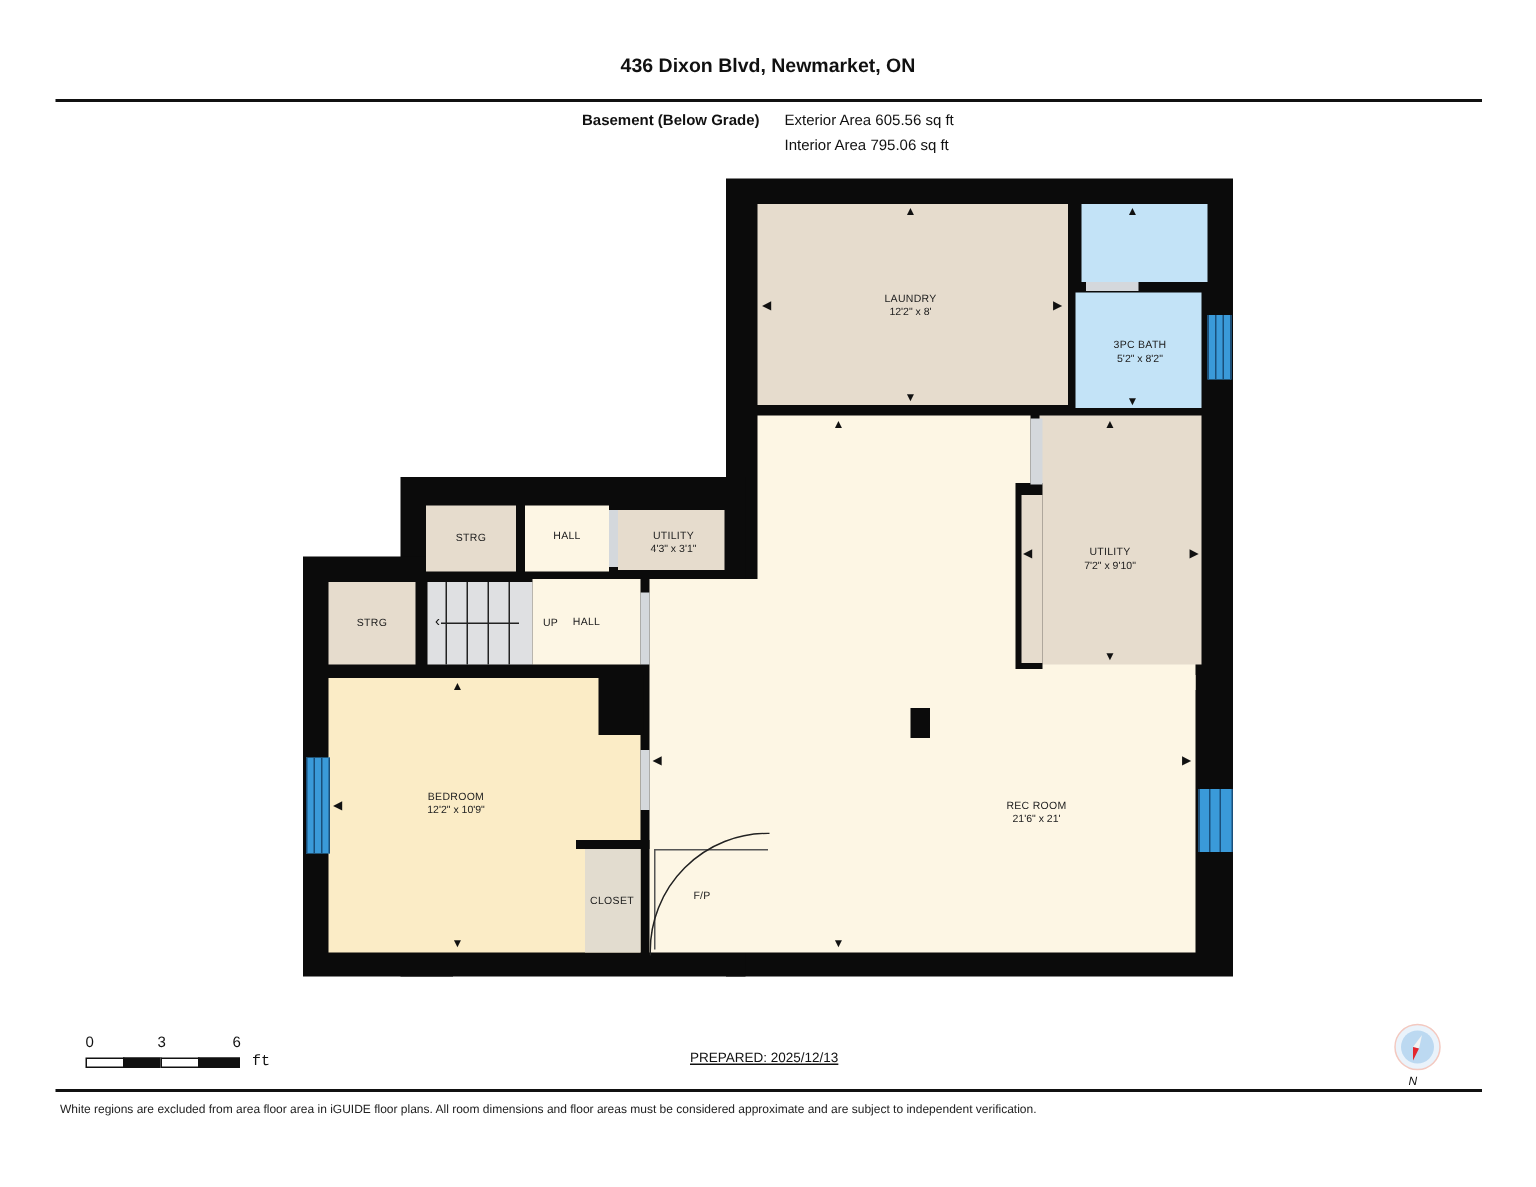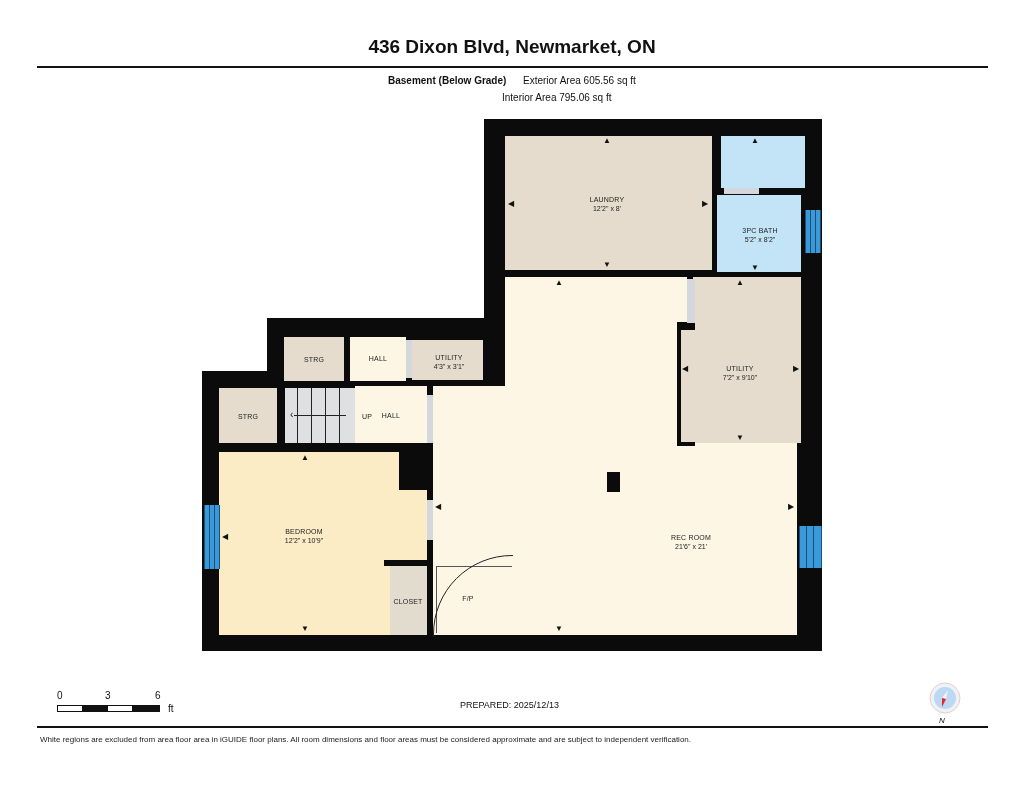--- a/index.html
+++ b/index.html
@@ -1,22 +1,22 @@
 <!DOCTYPE html>
 <html><head>
 <meta charset="utf-8">
 <style>
   html, body { margin:0; padding:0; background:#ffffff; }
   body { width:1024px; height:791px; position:relative; overflow:hidden; font-family:"Liberation Sans", sans-serif; color:#111; }
-  .title { position:absolute; left:0; width:1024px; top:36px; text-align:center; font-size:19px; font-weight:bold; }
+  .title { position:absolute; left:0; width:1024px; top:36px; text-align:center; font-size:13px; font-weight:bold; }
   .rule-top { position:absolute; left:37px; width:951px; top:66px; height:2px; background:#111; }
   .areas { position:absolute; top:72px; font-size:10px; line-height:17px; }
   .areas .lvl { position:absolute; left:388px; font-weight:bold; white-space:nowrap; }
   .areas .ext { position:absolute; left:523px; white-space:nowrap; }
-  .areas .int { position:absolute; left:502px; top:17px; white-space:nowrap;text-align:center; }
+  .areas .int { position:absolute; left:523px; top:17px; white-space:nowrap;text-align:center; }
 
   .plan { position:absolute; left:0; top:0; width:1024px; height:791px; }
   .abs { position:absolute; }
   .wall { position:absolute; background:#0b0b0b; }
   .room { position:absolute; }
   .beige { background:#e6dccd; }
   .cream { background:#fdf6e4; }
   .yellow { background:#fbecc6; }
   .blue { background:#c3e3f7; }
   .stairs { background:#dfe0e2; }
@@ -25,21 +25,21 @@
   .lbl .nm { display:block; letter-spacing:0.2px; }
   .lbl .dm { display:block; }
   .win { position:absolute; background:#3a9ad9; border-left:1px solid #1a4f7a; border-right:1px solid #1a4f7a; }
   .win i { position:absolute; top:0; bottom:0; width:1px; background:#1a4f7a; }
   .arrow { position:absolute; font-size:8px; line-height:8px; color:#111; transform:translate(-50%,-50%); }
   .door-gap { position:absolute; background:#d4d8dc; }
 
   .scale { position:absolute; left:57px; top:690px; }
   .scale .nums span { position:absolute; font-size:10px; top:0; }
   .scale .bar { position:absolute; top:15px; height:5px; border:1px solid #111; }
-  .prepared { position:absolute; left:460px; top:700px; font-size:9px; }
+  .prepared { position:absolute; left:460px; top:700px; font-size:9px;text-decoration:underline; }
   .compass { position:absolute; left:929px; top:682px; width:32px; height:32px; }
   .compass-n { position:absolute; left:939px; top:716px; font-size:8px; font-style:italic; }
   .rule-bot { position:absolute; left:37px; width:951px; top:726px; height:2px; background:#111; }
   .disclaimer { position:absolute; left:40px; top:735px; font-size:8px; color:#222; white-space:nowrap; }
 </style>
 </head>
 <body>
 
 <div class="title">436 Dixon Blvd, Newmarket, ON</div>
 <div class="rule-top"></div>
@@ -173,21 +173,21 @@
   <div class="arrow" style="left:559px;top:283px;">▲</div>
   <div class="arrow" style="left:438px;top:507px;">◀</div>
   <div class="arrow" style="left:791px;top:507px;">▶</div>
 </div>
 
 <div class="scale">
   <div class="nums">
     <span style="left:0px;">0</span>
     <span style="left:48px;">3</span>
     <span style="left:98px;">6</span>
-    <span style="left:111px;top:13px;">ft</span>
+    <span style="left:111px;top:13px;font-family:Liberation Mono, monospace;">ft</span>
   </div>
   <div class="bar" style="left:0;width:24px;background:#fff;"></div>
   <div class="bar" style="left:25px;width:24px;background:#111;"></div>
   <div class="bar" style="left:50px;width:24px;background:#fff;"></div>
   <div class="bar" style="left:75px;width:26px;background:#111;"></div>
 </div>
 
 <div class="prepared">PREPARED: 2025/12/13</div>
 
 <svg class="compass" viewBox="0 0 32 32">

